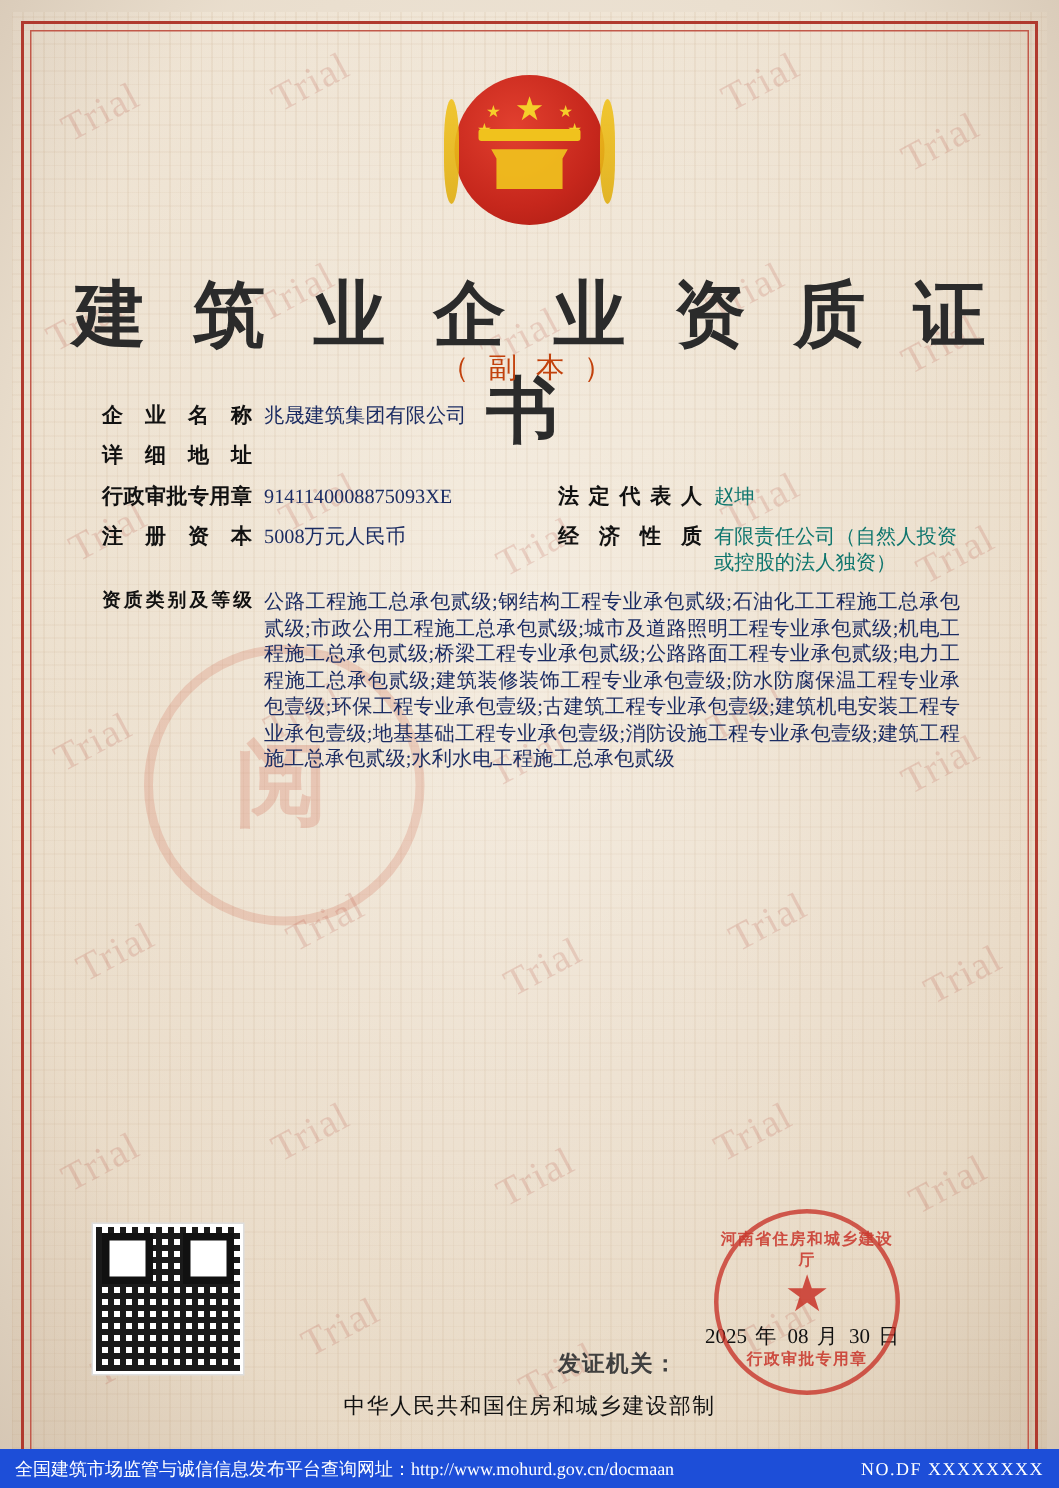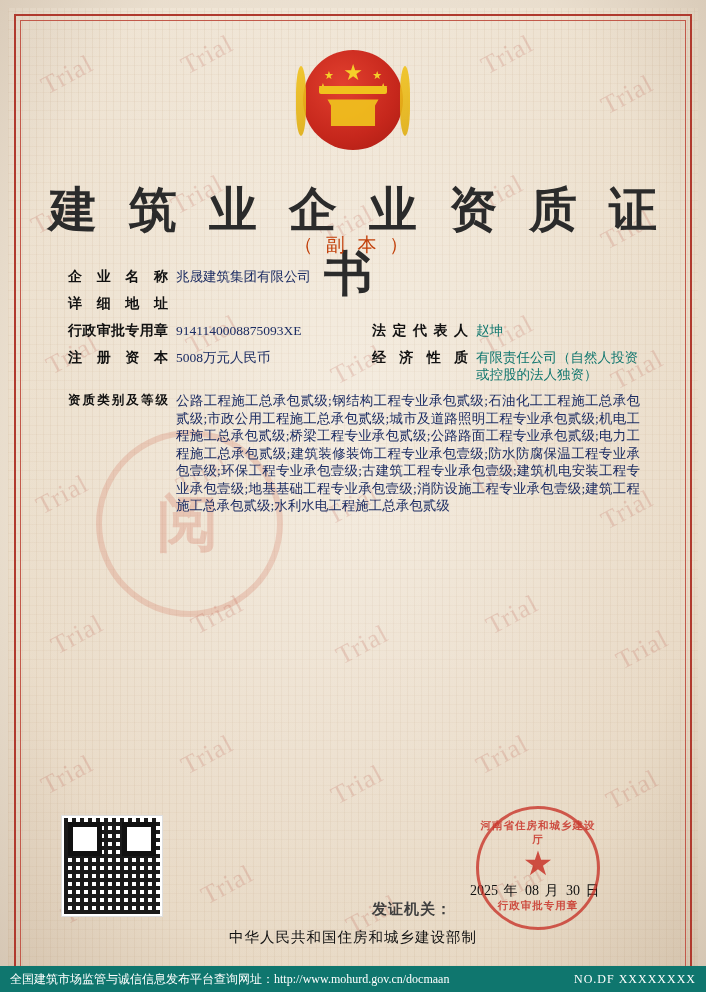--- a/index.html
+++ b/index.html
@@ -313,21 +313,21 @@
     font-size: 14.5px;
     color: #111;
     letter-spacing: 1px;
   }
   
   .footer {
     position: absolute;
     left: 0; bottom: 0;
     width: 706px;
     height: 26px;
-    background: #0f766e;
+    background: #1d4ed8;
     color: #fff;
     font-size: 12px;
     display: flex;
     align-items: center;
     justify-content: space-between;
     padding: 0 10px;
     box-sizing: border-box;
     letter-spacing: 0px;
   }
   .footer .no { letter-spacing: 1px; }

